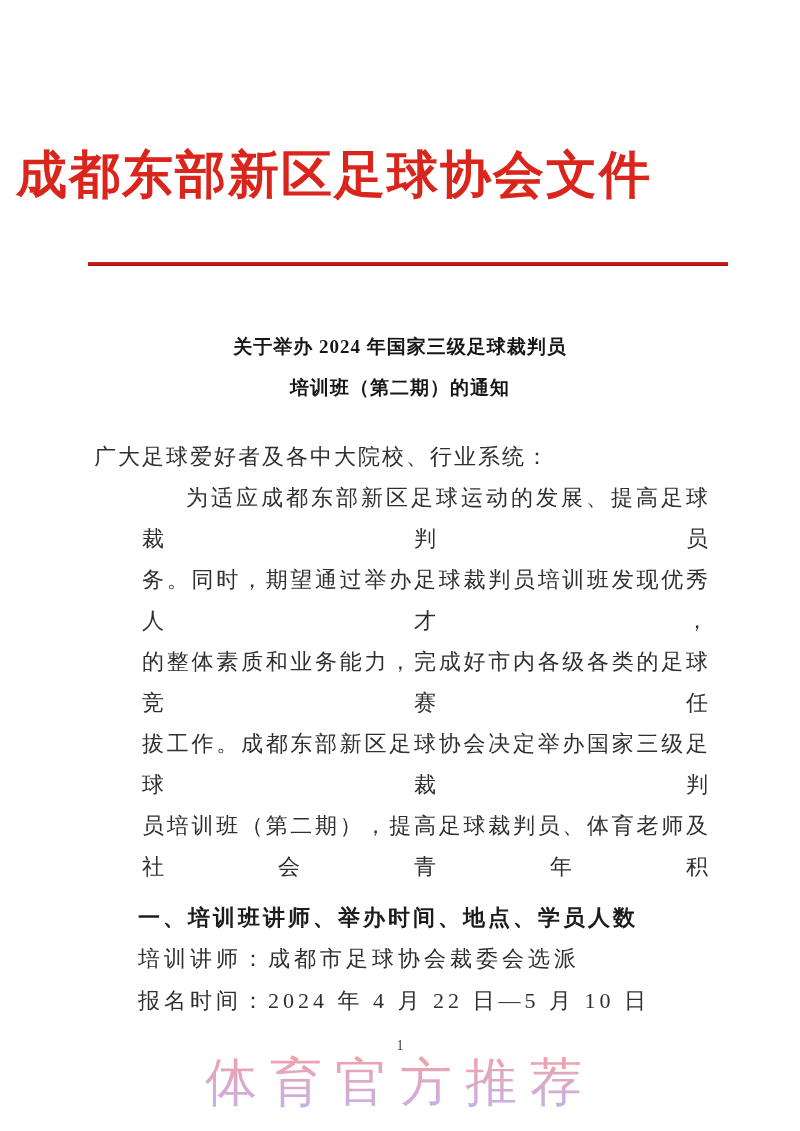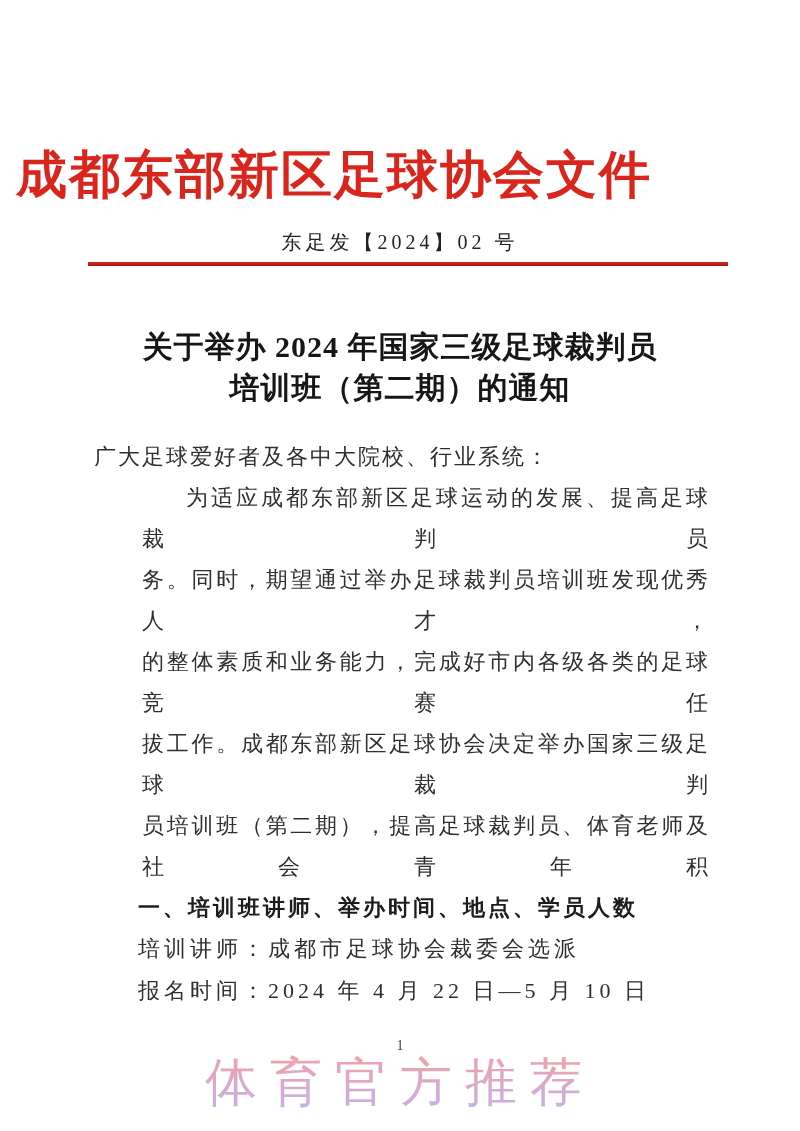--- a/index.html
+++ b/index.html
@@ -35,21 +35,21 @@
     white-space:nowrap;
   }
   .red-rule{
     position:absolute;top:262px;left:88px;
     width:640px;height:4px;
     background:linear-gradient(180deg,#d42420,#a81414);
   }
   .doc-title{
     position:absolute;top:326px;left:0;width:800px;
     text-align:center;
-    font-size:30px;font-weight:700;
+    font-size:19px;font-weight:700;
     line-height:41px;
     letter-spacing:1px;
     color:var(--title-black);
   }
   .body-text{
     position:absolute;top:436px;left:94px;
     width:616px;
     font-size:22px;
     line-height:41px;
     letter-spacing:2px;
@@ -83,37 +83,36 @@
     opacity:0.9;
   }
 </style>
 </head>
 <body>
 
 <div class="page">
 
   <div class="header-title">成都东部新区足球协会文件</div>
 
-  <div class="doc-number">东足发【2024】02 号</div>
 
   <div class="red-rule"></div>
 
   <div class="doc-title">
     <div>关于举办 2024 年国家三级足球裁判员</div>
     <div>培训班（第二期）的通知</div>
   </div>
 
   <div class="body-text">
       <div class="bline">广大足球爱好者及各中大院校、行业系统：</div>
       <div class="bline indent fill">为适应成都东部新区足球运动的发展、提高足球裁判员</div>
       <div class="bline fill">务。同时，期望通过举办足球裁判员培训班发现优秀人才，</div>
       <div class="bline fill">的整体素质和业务能力，完成好市内各级各类的足球竞赛任</div>
       <div class="bline fill">拔工作。成都东部新区足球协会决定举办国家三级足球裁判</div>
       <div class="bline fill">员培训班（第二期），提高足球裁判员、体育老师及社会青年积</div>
-      <div class="bline indent bold" style="margin-top: 0;">一、培训班讲师、举办时间、地点、学员人数</div>
+      <div class="bline indent bold" style="margin-top: 10px;">一、培训班讲师、举办时间、地点、学员人数</div>
       <div class="bline indent wide">培训讲师：成都市足球协会裁委会选派</div>
       <div class="bline indent wide">报名时间：2024 年 4 月 22 日—5 月 10 日</div>
     </div>
 
   <div class="page-number">1</div>
 
   <div class="watermark">体育官方推荐</div>
 
 </div>
 

